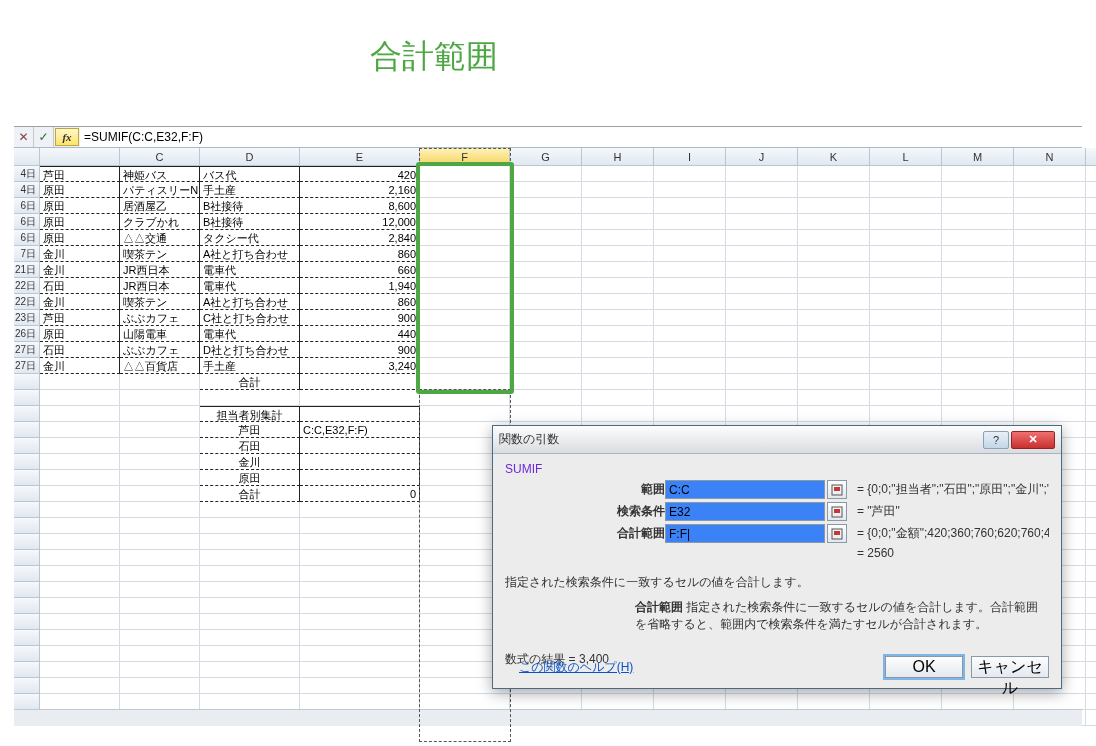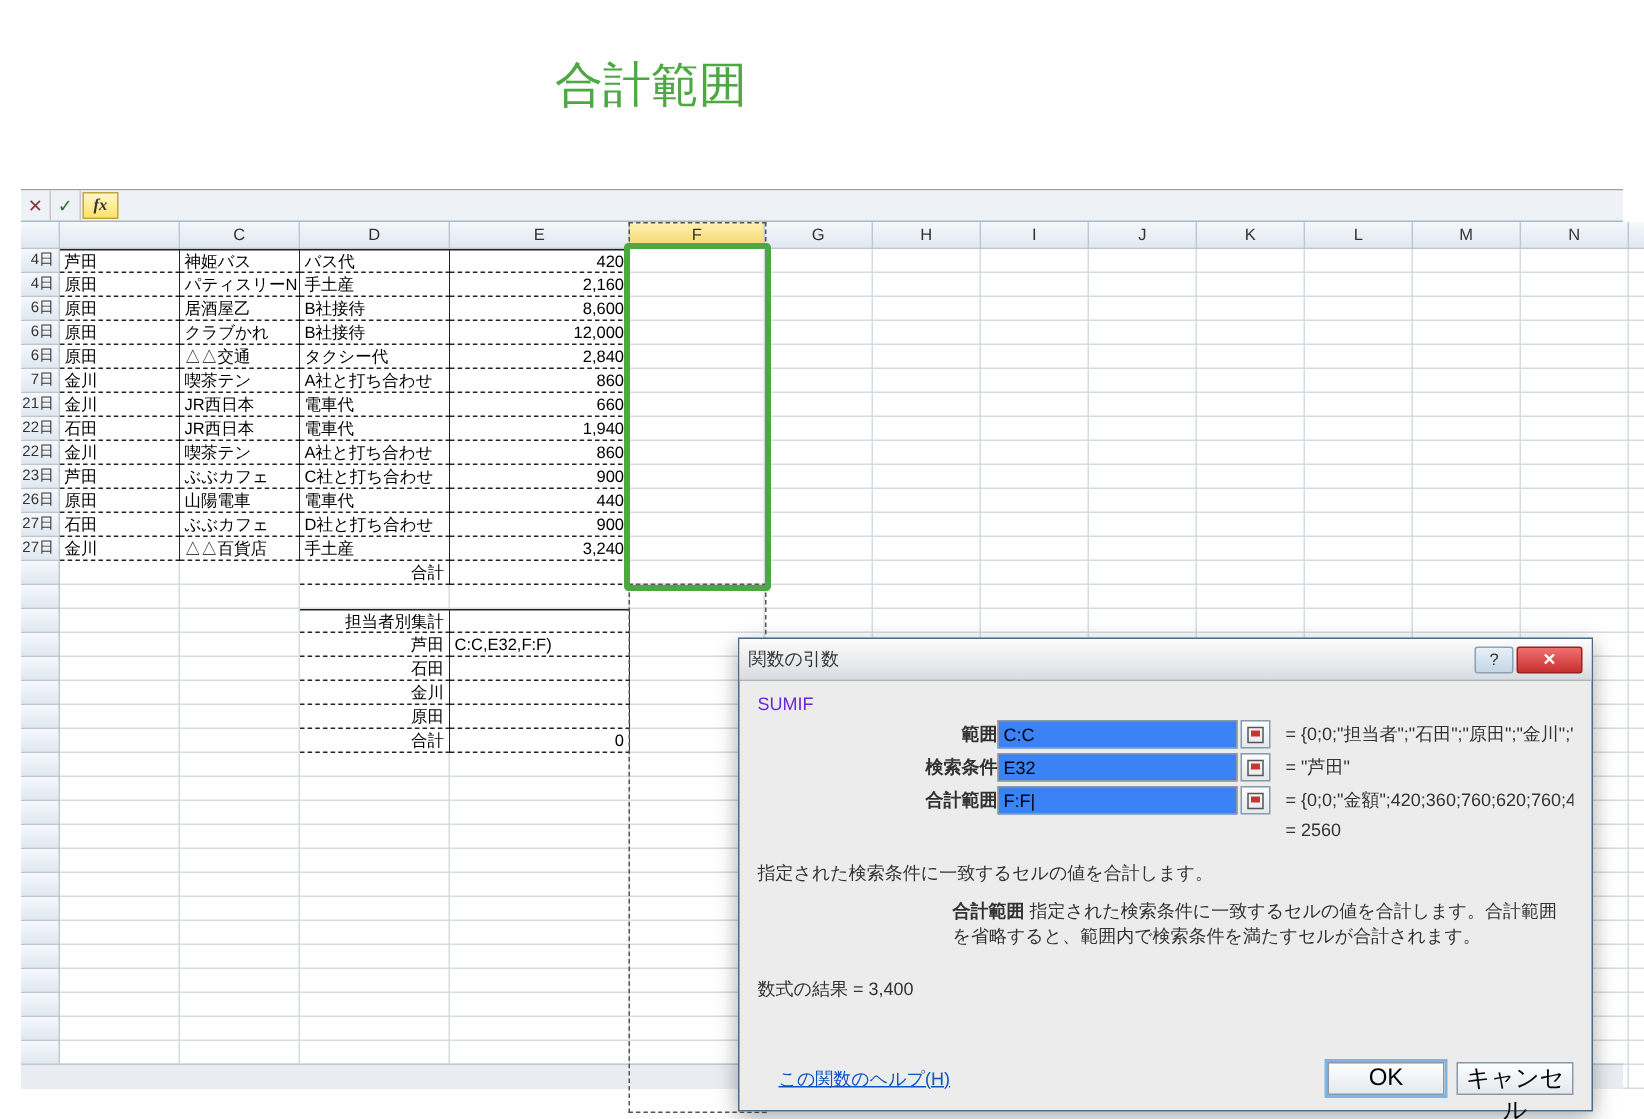--- a/index.html
+++ b/index.html
@@ -86,41 +86,41 @@
     border-bottom:1px solid #d4dbe2;
     line-height:16px; height:16px;
     padding:0 3px;
     font-size:11px;
     overflow:hidden; white-space:nowrap;
   }
   .cell.bordered-h { border-right:1px solid #222; }
   .cell.bordered-v { border-bottom:1.5px dashed #222; }
   .cell.bordered-top { border-top:1px solid #222; }
   .cell.num { text-align:right; }
-  .cell.center { text-align:right; }
+  .cell.center { text-align:center; }
   
   .green-box {
     position:absolute;
     border:4px solid #4da843;
     border-radius:3px;
     pointer-events:none;
     z-index:3;
   }
   
   .col-f-outline {
     position:absolute;
     border:1.5px dashed #555;
     pointer-events:none;
     z-index:2;
   }
   
   .dialog {
     position:absolute;
     top:425px; left:492px;
-    width:570px; height:316px;
+    width:570px; height:264px;
     background:#ececec;
     border:1px solid #4a6b87;
     box-shadow:0 4px 14px rgba(0,0,0,0.35);
     font-size:12px;
     z-index:10;
   }
   .dlg-title {
     height:28px;
     background:linear-gradient(#fdfdfd,#d9dce0);
     border-bottom:1px solid #aab4bd;
@@ -179,20 +179,21 @@
 <body>
 
 <div class="annotation-title">合計範囲</div>
 
 <div class="app-area">
 
   <div class="formula-bar">
     <div class="fb-btn cancel">✕</div>
     <div class="fb-btn enter">✓</div>
     <div class="fb-fx">fx</div>
+    <input class="fb-input" value="=SUMIF(C:C,E32,F:F)" style="">
   </div>
 
   <div class="grid" id="grid">
       <div class="col-head"></div>
       <div class="col-head"></div>
       <div class="col-head">C</div>
       <div class="col-head">D</div>
       <div class="col-head">E</div>
       <div class="col-head active">F</div>
       <div class="col-head">G</div>

